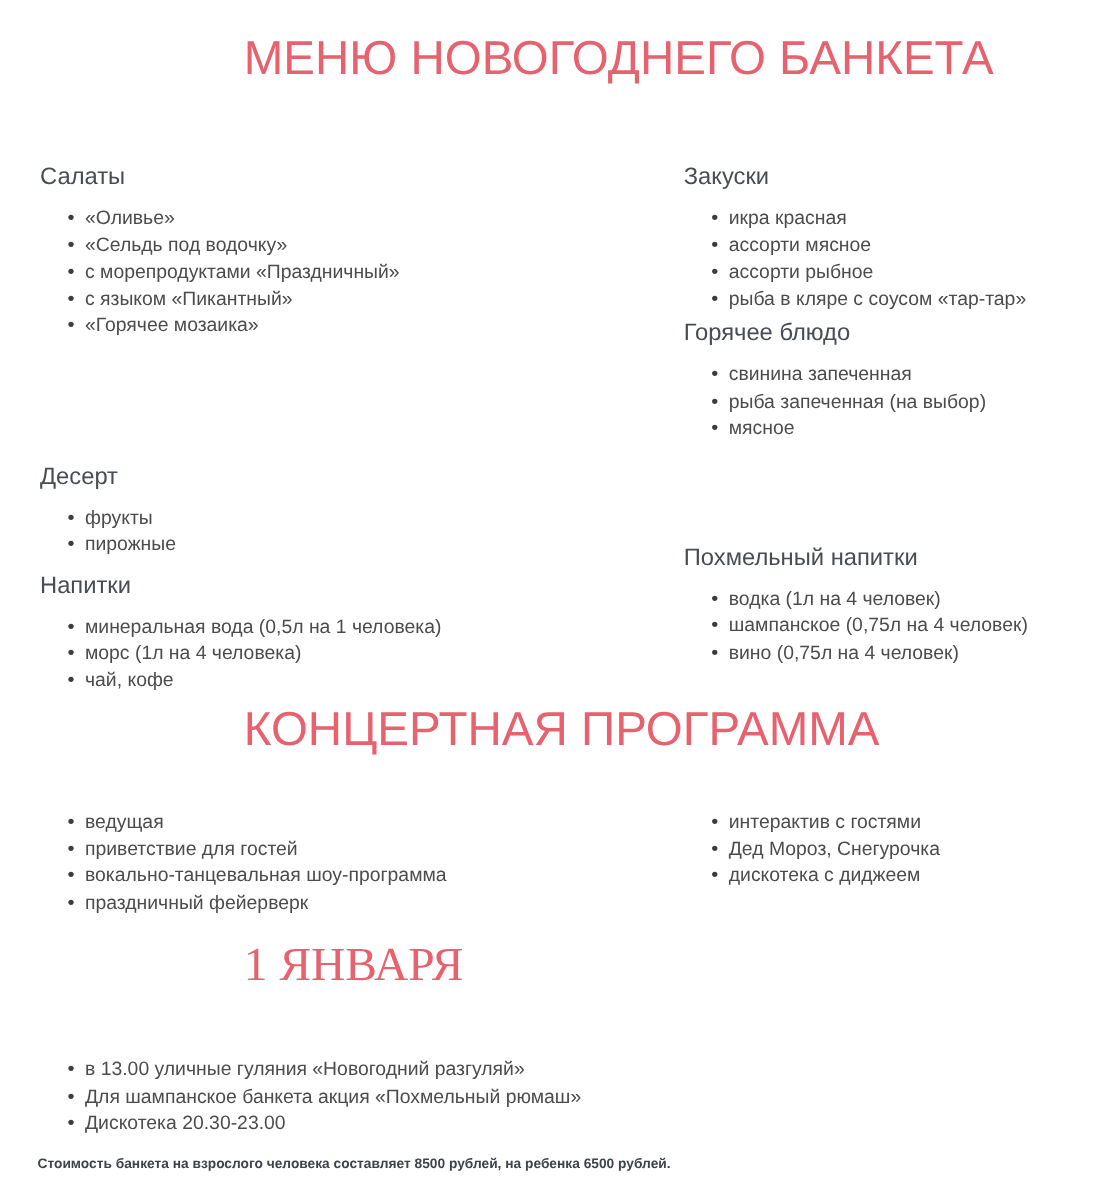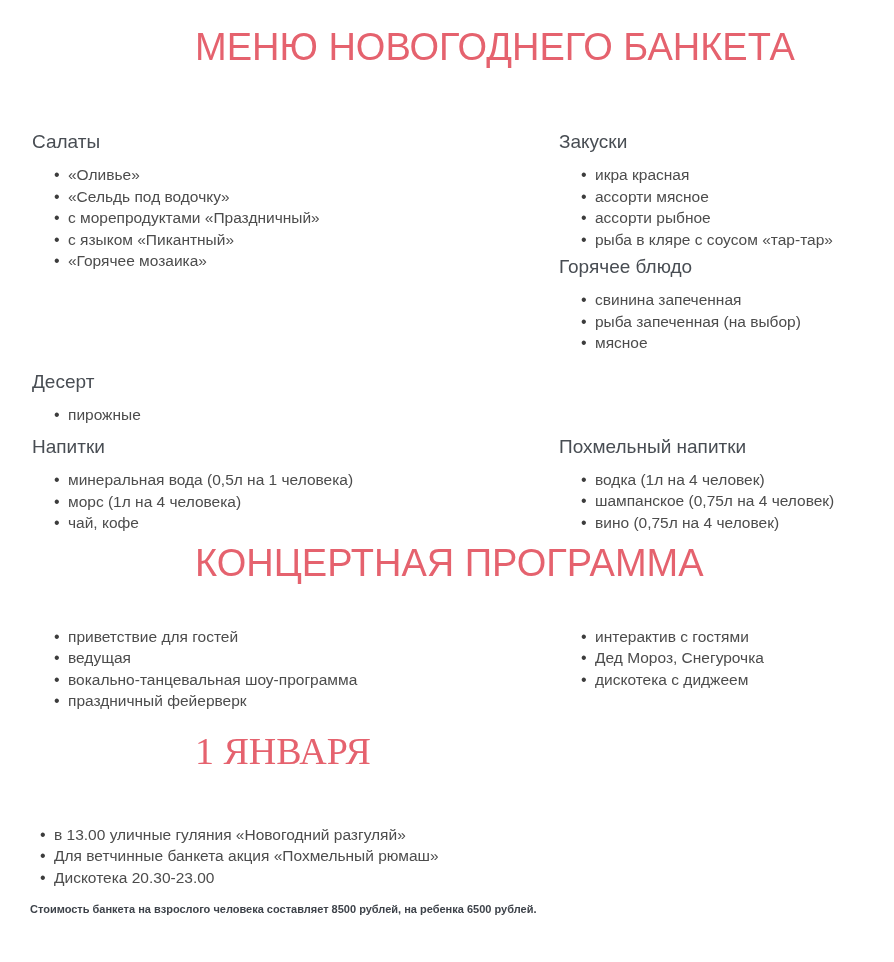--- a/index.html
+++ b/index.html
@@ -30,21 +30,20 @@
   .page-title   { margin-top: 24px; }
   .program-title{ margin-top: 6px; }
   .january-title{ margin-top: 16px; font-family: Liberation Serif, serif; }
 
   
   .two-col {
     display: grid;
     grid-template-columns: 515px 1fr;
     padding-left: 32px;
     align-items: start;
-    gap: 12px;
   }
   .menu-grid    { margin-top: 60px; }
   .program-grid { margin-top: 40px; }
 
   .menu-section h2 {
     font-size: 19px;
     line-height: 24px;
     font-weight: 400;
     color: var(--heading);
     margin-bottom: 10px;
@@ -66,21 +65,21 @@
   }
 
   
   .section-dessert  { margin-top: 98px; }
   .section-drinks   { margin-top: 10px; }
   .section-hot-dish { margin-top: 5px;  }
   .section-alcohol  { margin-top: 81px; }
 
   .january-list {
     margin-top: 50px;
-    padding-left: 18px;
+    padding-left: 32px;
   }
   .price-note {
     margin-top: 10px;
     padding-left: 30px;
     font-size: 11px;
     line-height: 22px;
     font-weight: 700;
     color: var(--footer);
   }
 </style>
@@ -99,20 +98,21 @@
             <li>«Оливье»</li>
             <li>«Сельдь под водочку»</li>
             <li>с морепродуктами «Праздничный»</li>
             <li>с языком «Пикантный»</li>
             <li>«Горячее мозаика»</li>
           </ul>
       </section>
       <section class="menu-section section-dessert">
         <h2>Десерт</h2>
         <ul class="bullet-list">
+            <li>фрукты</li>
             <li>пирожные</li>
           </ul>
       </section>
       <section class="menu-section section-drinks">
         <h2>Напитки</h2>
         <ul class="bullet-list">
             <li>минеральная вода (0,5л на 1 человека)</li>
             <li>морс (1л на 4 человека)</li>
             <li>чай, кофе</li>
           </ul>
@@ -145,40 +145,40 @@
           </ul>
       </section>
     </div>
   </div>
 
   <h1 class="display-heading program-title">КОНЦЕРТНАЯ ПРОГРАММА</h1>
 
   <div class="two-col program-grid">
     <div class="col">
       <ul class="bullet-list">
+          <li>ведущая</li>
           <li>приветствие для гостей</li>
-          <li>ведущая</li>
           <li>вокально-танцевальная шоу-программа</li>
           <li>праздничный фейерверк</li>
         </ul>
     </div>
     <div class="col">
       <ul class="bullet-list">
           <li>интерактив с гостями</li>
           <li>Дед Мороз, Снегурочка</li>
           <li>дискотека с диджеем</li>
         </ul>
     </div>
   </div>
 
   <h1 class="display-heading january-title">1 ЯНВАРЯ</h1>
 
   <div class="january-list">
     <ul class="bullet-list">
         <li>в 13.00 уличные гуляния «Новогодний разгуляй»</li>
-        <li>Для ветчинные банкета акция «Похмельный рюмаш»</li>
+        <li>Для шампанское банкета акция «Похмельный рюмаш»</li>
         <li>Дискотека 20.30-23.00</li>
       </ul>
   </div>
 
   <p class="price-note">Стоимость банкета на взрослого человека составляет 8500 рублей, на ребенка 6500 рублей.</p>
 
 </main>
 
 </body></html>

